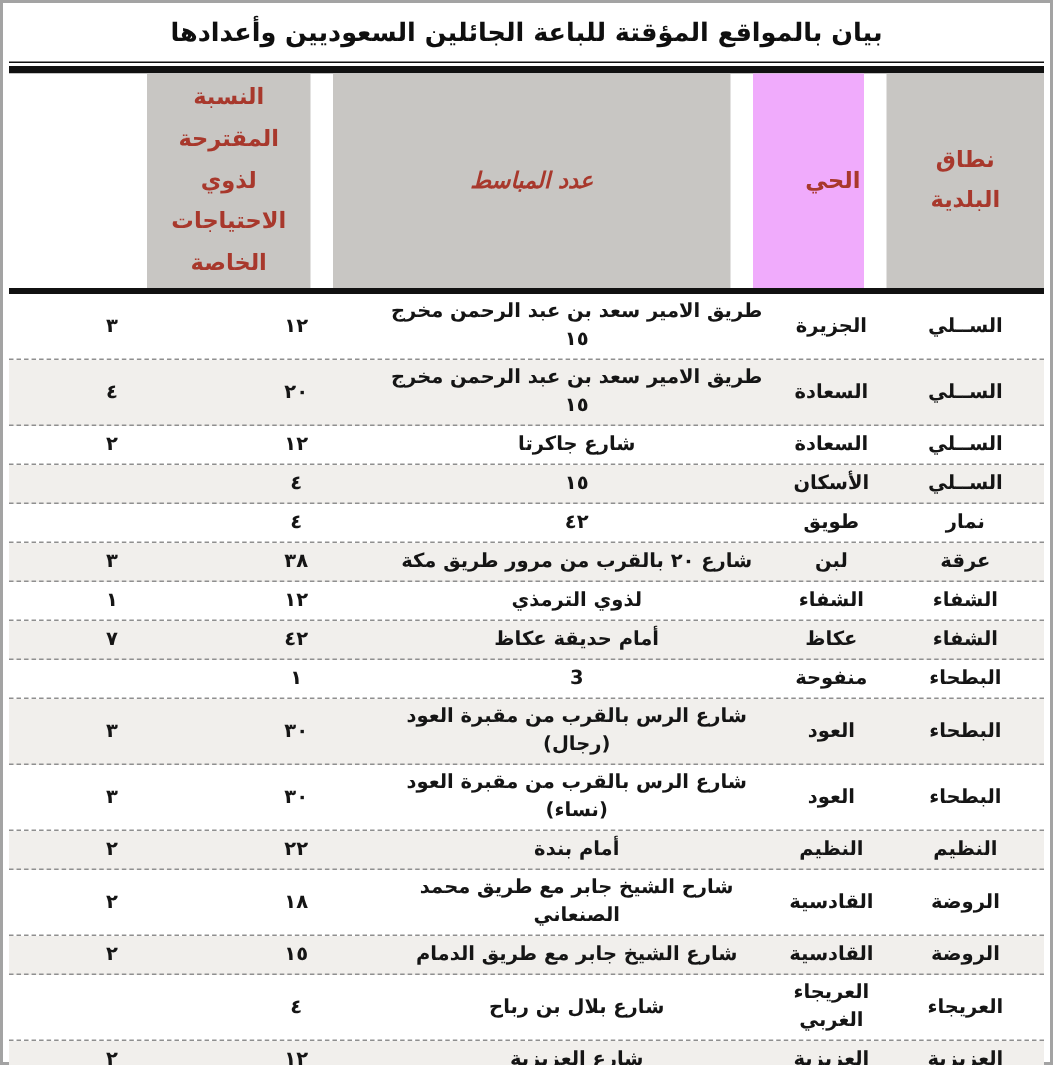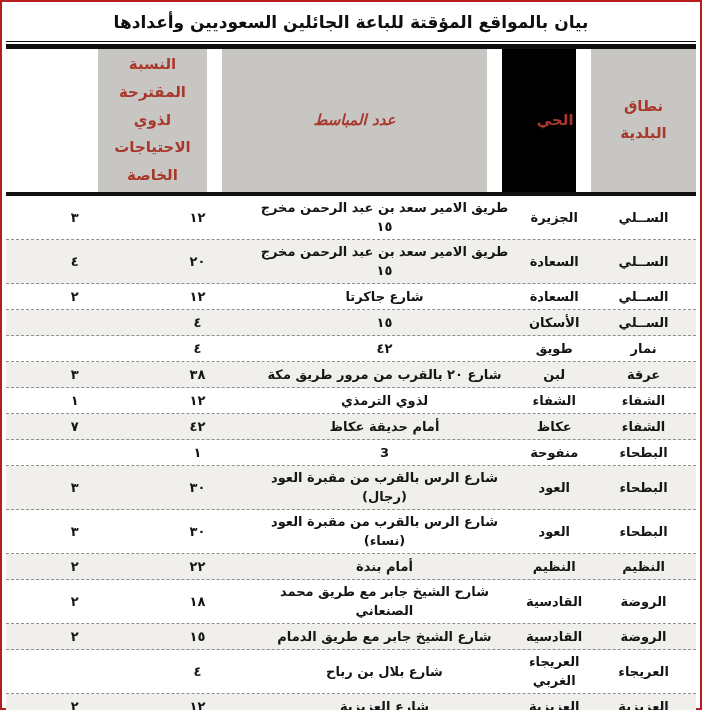--- a/index.html
+++ b/index.html
@@ -5,21 +5,21 @@
   html,body{margin:0;padding:0;background:#ffffff;}
   body{
     width:702px;height:710px;
     font-family:"DejaVu Sans", sans-serif;
     -webkit-font-smoothing:antialiased;
     position:relative;
     box-sizing:border-box;
   }
   .frame{
     position:absolute;inset:0;
-    border:2px solid #b91c1c;
+    border:2px solid #a3a3a3;
     box-sizing:border-box;
     padding:2px 4px 3px 4px;
     background:#ffffff;
   }
   .title{
     height:36px;
     display:flex;align-items:center;justify-content:center;
     font-size:17px;font-weight:bold;color:#0f0f0f;
     letter-spacing:0px;
   }
@@ -75,21 +75,21 @@
 
   <div class="title">بيان بالمواقع المؤقتة للباعة الجائلين السعوديين وأعدادها</div>
 
   <div class="rule-thin"></div>
   <div class="rule-thick"></div>
 
   <div class="grid header">
     <div class="hcell hcell-municipality" style="color: rgb(168, 56, 44); background: rgb(200, 198, 195);">
       <span class="inner">نطاق البلدية</span>
     </div>
-    <div class="hcell" style="color: rgb(168, 56, 44); background: #000000; padding-left: 36px;">
+    <div class="hcell" style="color: rgb(168, 56, 44); background: #f0abfc; padding-left: 36px;">
       <span class="inner">الحي</span>
     </div>
     <div class="hcell" style="color: rgb(168, 56, 44); background: rgb(200, 198, 195); font-style: italic;">
       <span class="inner">عدد المباسط</span>
     </div>
     <div class="hcell hcell-pct" style="color: rgb(168, 56, 44); background: rgb(200, 198, 195);">
       <span class="inner">النسبة المقترحة لذوي الاحتياجات الخاصة</span>
     </div>
   </div>
 

